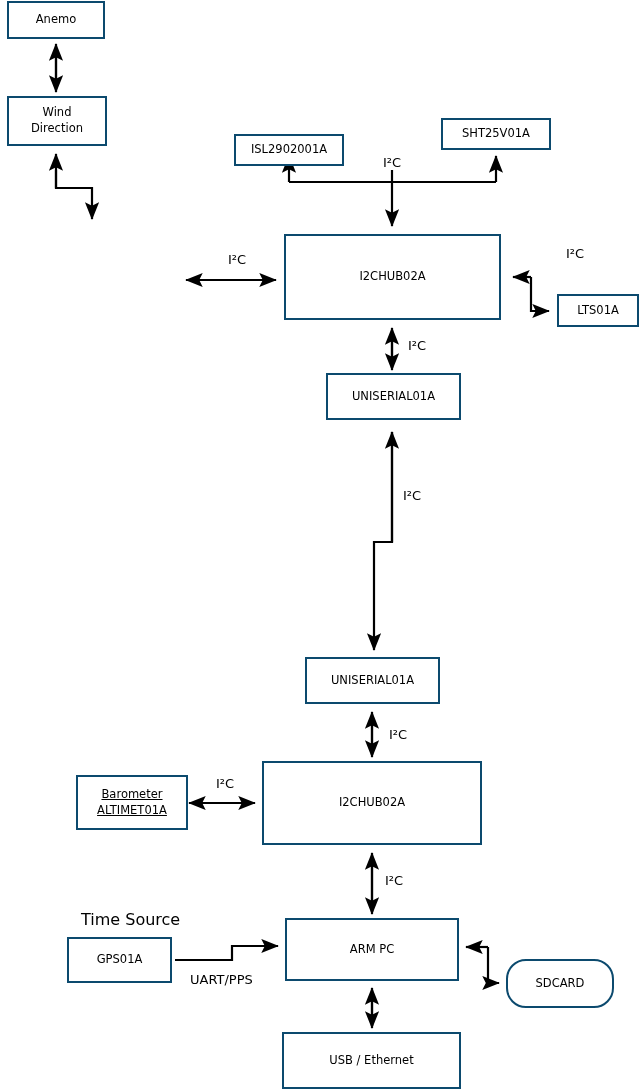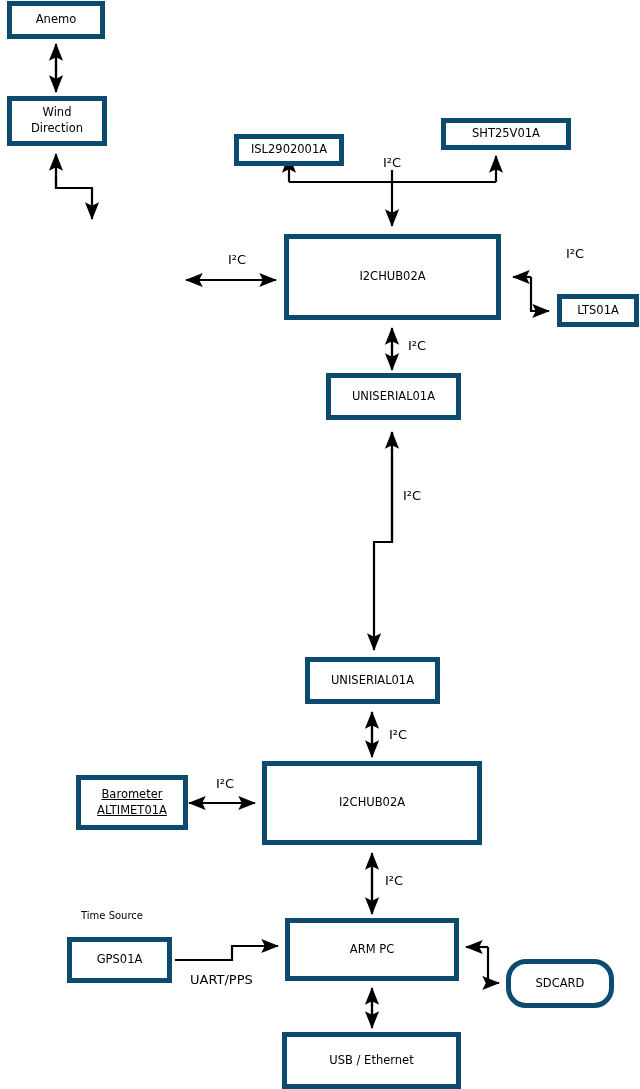--- a/index.html
+++ b/index.html
@@ -11,21 +11,21 @@
     position: relative;
     width: 640px;
     height: 1089px;
     background: #ffffff;
     overflow: hidden;
     font-family: "DejaVu Sans", "Liberation Sans", sans-serif;
   }
   .box {
     position: absolute;
     box-sizing: border-box;
-    border: 5px solid #0c4a6e;
+    border: 2px solid #0c4a6e;
     background: #ffffff;
     display: flex;
     align-items: center;
     justify-content: center;
     text-align: center;
     color: #000000;
     font-size: 11.5px;
     line-height: 1.35;
     z-index: 3;
   }
@@ -41,21 +41,21 @@
     position: absolute;
     color: #000000;
     font-size: 13px;
     white-space: nowrap;
     z-index: 4;
     background: transparent;
   }
   .free-label {
     position: absolute;
     color: #000000;
-    font-size: 10px;
+    font-size: 16px;
     white-space: nowrap;
     z-index: 4;
   }
   #wires {
     position: absolute;
     left: 0;
     top: 0;
     width: 640px;
     height: 1089px;
     z-index: 2;
@@ -132,21 +132,21 @@
     </span>
   </div>
 
 
   <div class="box" style="left:234px; top:134px; width:110px; height:32px;">
     <span class="lines">
       <span>ISL2902001A</span>
     </span>
   </div>
 
-  <div class="box" style="left:441px; top:118px; width:130px; height:32px;">
+  <div class="box" style="left:441px; top:118px; width:110px; height:32px;">
     <span class="lines">
       <span>SHT25V01A</span>
     </span>
   </div>
 
   <div class="box" style="left:284px; top:234px; width:217px; height:86px;">
     <span class="lines">
       <span>I2CHUB02A</span>
     </span>
   </div>

